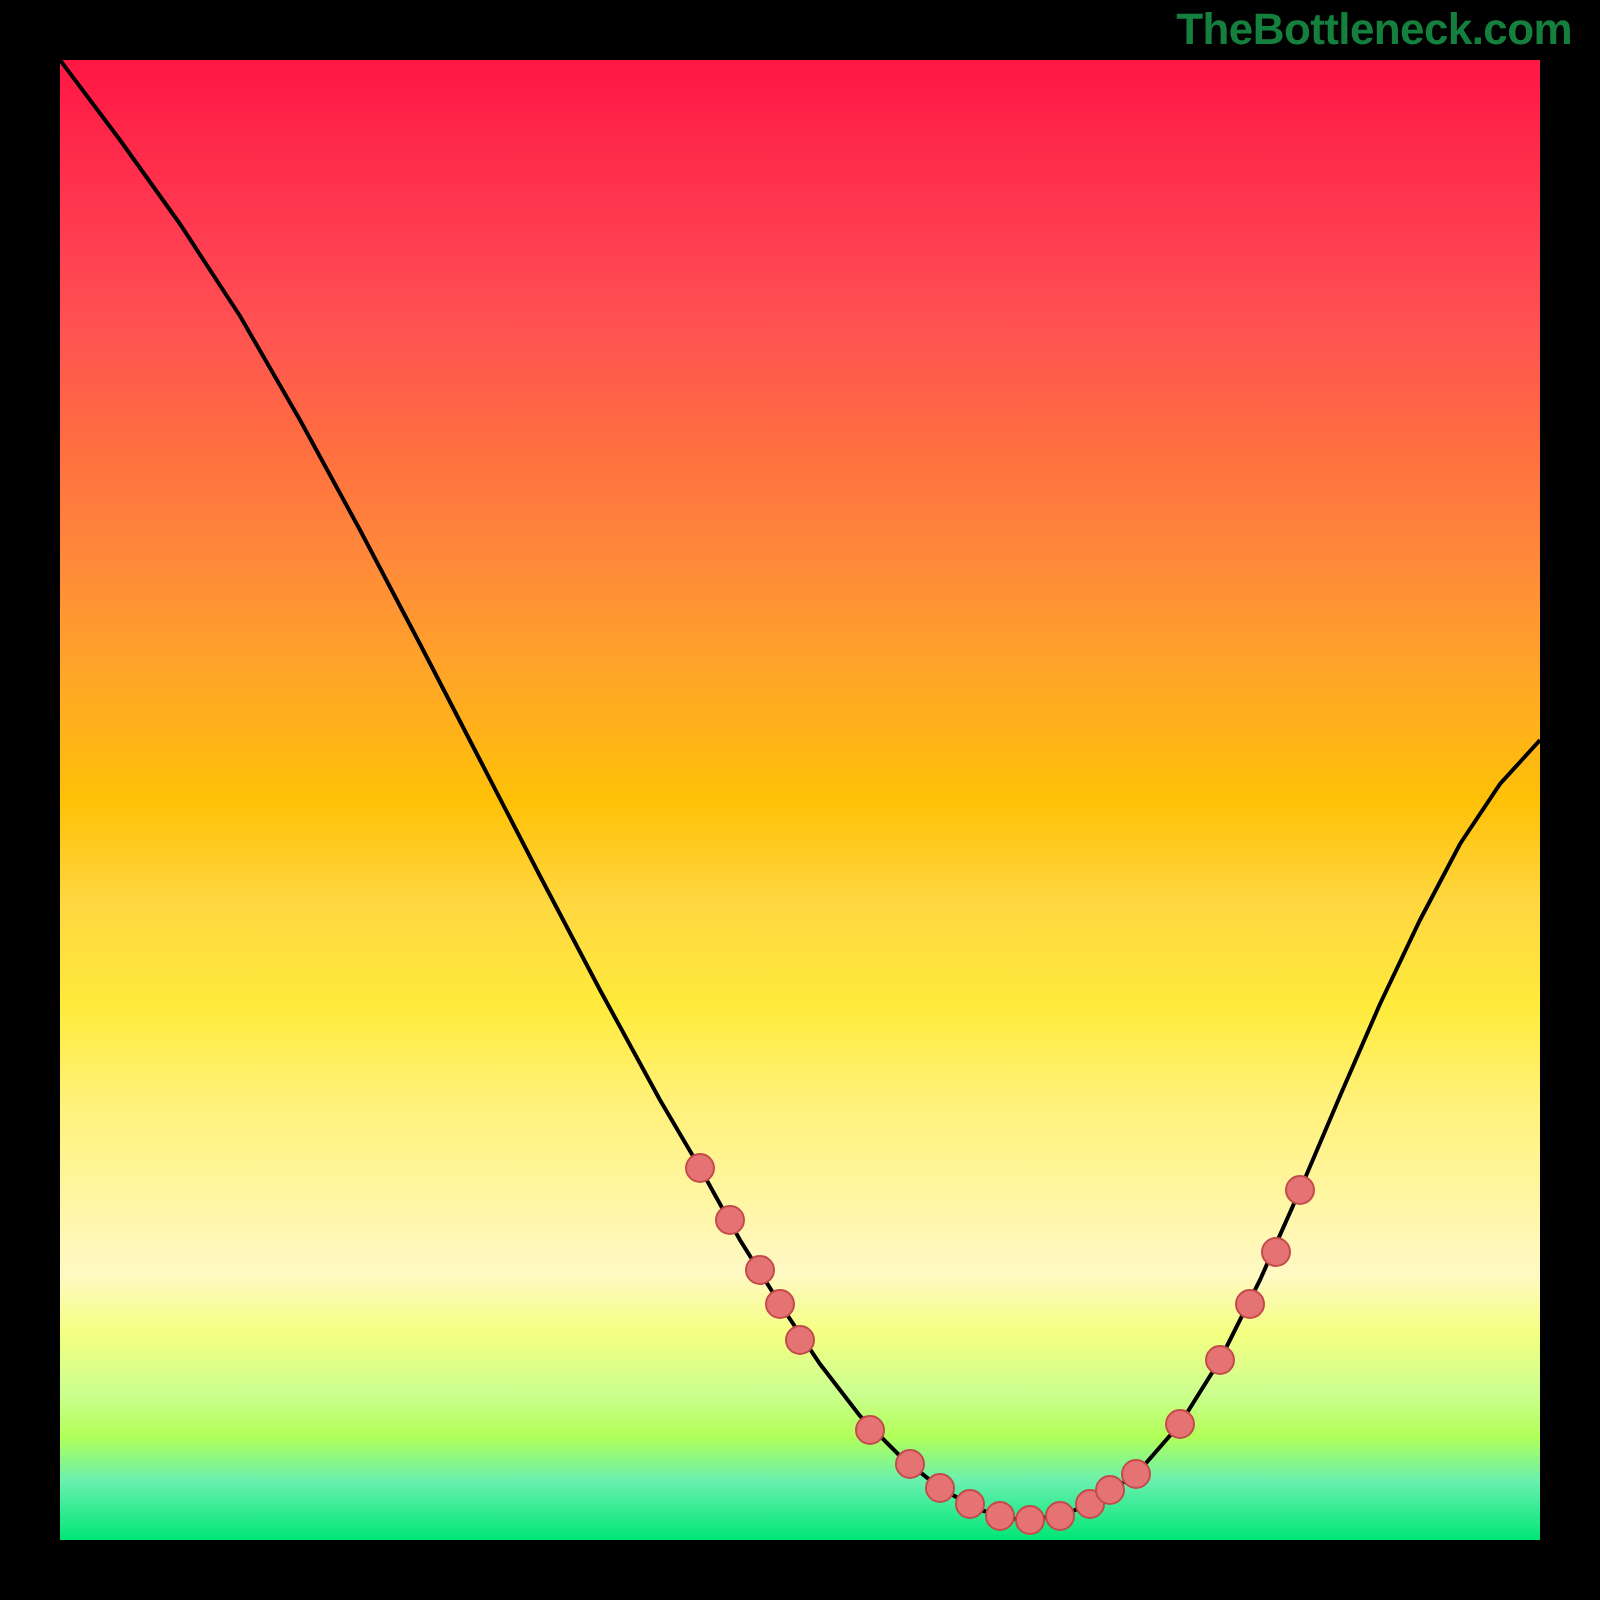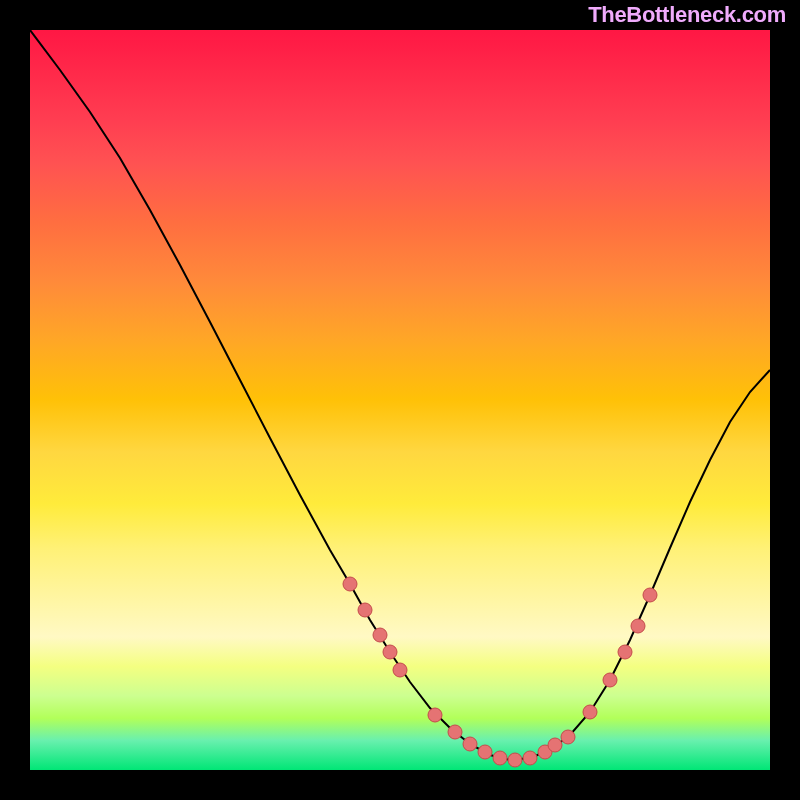--- a/index.html
+++ b/index.html
@@ -10,21 +10,21 @@
     width: 800px; height: 800px;
     background: #000;
   }
   .watermark {
     position: absolute;
     top: 2px;
     right: 14px;
     font-family: Arial, Helvetica, sans-serif;
     font-size: 22px;
     font-weight: bold;
-    color: #f0abfc;
+    color: #15803d;
     letter-spacing: -0.3px;
   }
   .plot {
     position: absolute;
     left: 30px;
     top: 30px;
     width: 740px;
     height: 740px;
   }
   .bg-gradient {

